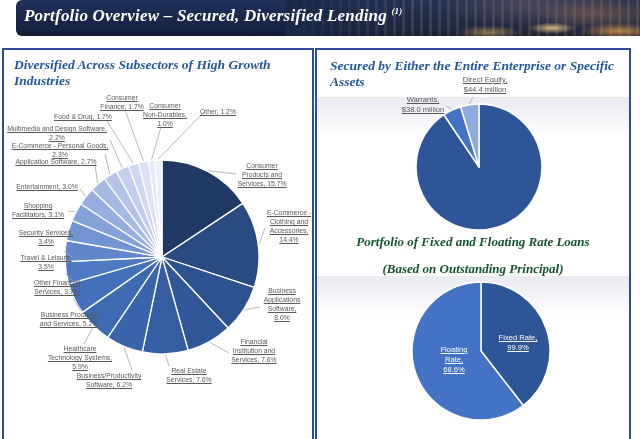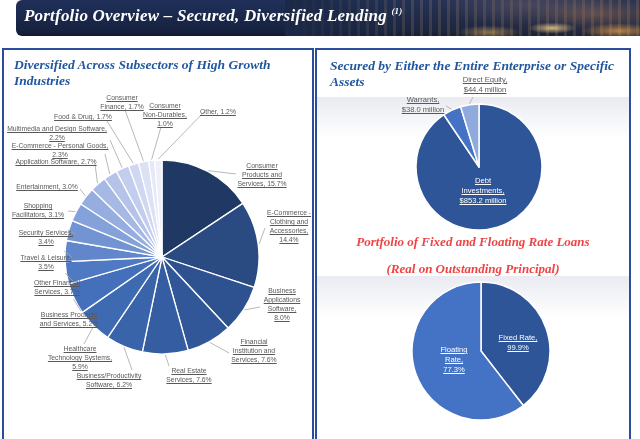--- a/index.html
+++ b/index.html
@@ -25,21 +25,21 @@
   .hdr sup{font-size:9px;font-weight:bold;}
 
   
   .panel{position:absolute;top:48px;height:396px;border:2px solid #2b4d9b;
          background:#fff;box-sizing:border-box;}
   #left-panel{left:2px;width:312px;}
   #right-panel{left:315px;width:316px;}
   .ptitle{position:absolute;color:#2257a0;font:bold italic 13.5px/1.22 "Liberation Serif",serif;}
   #left-title{left:10px;top:7px;width:292px;text-align:left;}
   #right-title{left:13px;top:8px;width:296px;text-align:left;}
-  .subtitle{position:absolute;left:0;width:100%;text-align:center;color:#ef4444;
+  .subtitle{position:absolute;left:0;width:100%;text-align:center;color:#14532d;
             font:bold italic 13px/1.2 "Liberation Serif",serif;}
   #subtitle1{top:184px;}
   #subtitle2{top:211px;}
 
   .band{position:absolute;left:0;width:100%;height:46px;
         background:linear-gradient(180deg,#e9ebf1 0%, rgba(255,255,255,0) 90%);}
   #band1{top:47px;}
   #band2{top:226px;}
 
   .chart-region{position:absolute;left:0;top:0;right:0;bottom:0;}
@@ -150,41 +150,38 @@
 1.0%</div>
       <div class="plabel " style="left: 214px; top: 58px;">Other, 1.2%</div>
     </div>
 </div>
 
 <div class="panel" id="right-panel">
   <div class="ptitle" id="right-title">Secured by Either the Entire Enterprise or Specific Assets</div>
   <div class="band" id="band1"></div>
   <div class="band" id="band2"></div>
   <div class="subtitle" id="subtitle1">Portfolio of Fixed and Floating Rate Loans</div>
-  <div class="subtitle" id="subtitle2">(Real on Outstanding Principal)</div>
+  <div class="subtitle" id="subtitle2">(Based on Outstanding Principal)</div>
   <div class="chart-region" id="secured-chart">
       <svg width="312" height="378" viewBox="0 0 312 378">
         <path d="M 162 117 L 162.00 54.00 A 63 63 0 1 1 126.86 64.71 Z" fill="#2e5597" stroke="#ffffff" stroke-width="1.5" stroke-linejoin="round"></path>
         <path d="M 162 117 L 126.86 64.71 A 63 63 0 0 1 143.61 56.74 Z" fill="#4472c4" stroke="#ffffff" stroke-width="1.5" stroke-linejoin="round"></path>
         <line x1="134.5" y1="59.2" x2="129" y2="56" stroke="#a6a6a6" stroke-width="0.8"></line>
         <path d="M 162 117 L 143.61 56.74 A 63 63 0 0 1 162.00 54.00 Z" fill="#8faadc" stroke="#ffffff" stroke-width="1.5" stroke-linejoin="round"></path>
         <line x1="152.6" y1="53.7" x2="156" y2="47" stroke="#a6a6a6" stroke-width="0.8"></line>
       </svg>
-      <div class="plabel pm inside" style="left: 166px; top: 126px;">Debt
-Investments,
-$853.2 million</div>
       <div class="plabel pm" style="left: 106px; top: 45px;">Warrants,
 $38.0 million</div>
       <div class="plabel pm" style="left: 168px; top: 25px;">Direct Equity,
 $44.4 million</div>
     </div>
   <div class="chart-region" id="rate-chart">
       <svg width="312" height="378" viewBox="0 0 312 378">
         <path d="M 164 301 L 164.00 232.00 A 69 69 0 0 1 206.29 355.52 Z" fill="#2e5597" stroke="#ffffff" stroke-width="1.5" stroke-linejoin="round"></path>
         <path d="M 164 301 L 206.29 355.52 A 69 69 0 1 1 164.00 232.00 Z" fill="#4472c4" stroke="#ffffff" stroke-width="1.5" stroke-linejoin="round"></path>
       </svg>
       <div class="plabel pm inside" style="left: 201px; top: 283px;">Fixed Rate,
 99.9%</div>
       <div class="plabel pm inside" style="left: 137px; top: 295px;">Floating
 Rate,
-77.3%</div>
+68.6%</div>
     </div>
 </div>
 
 </body></html>

